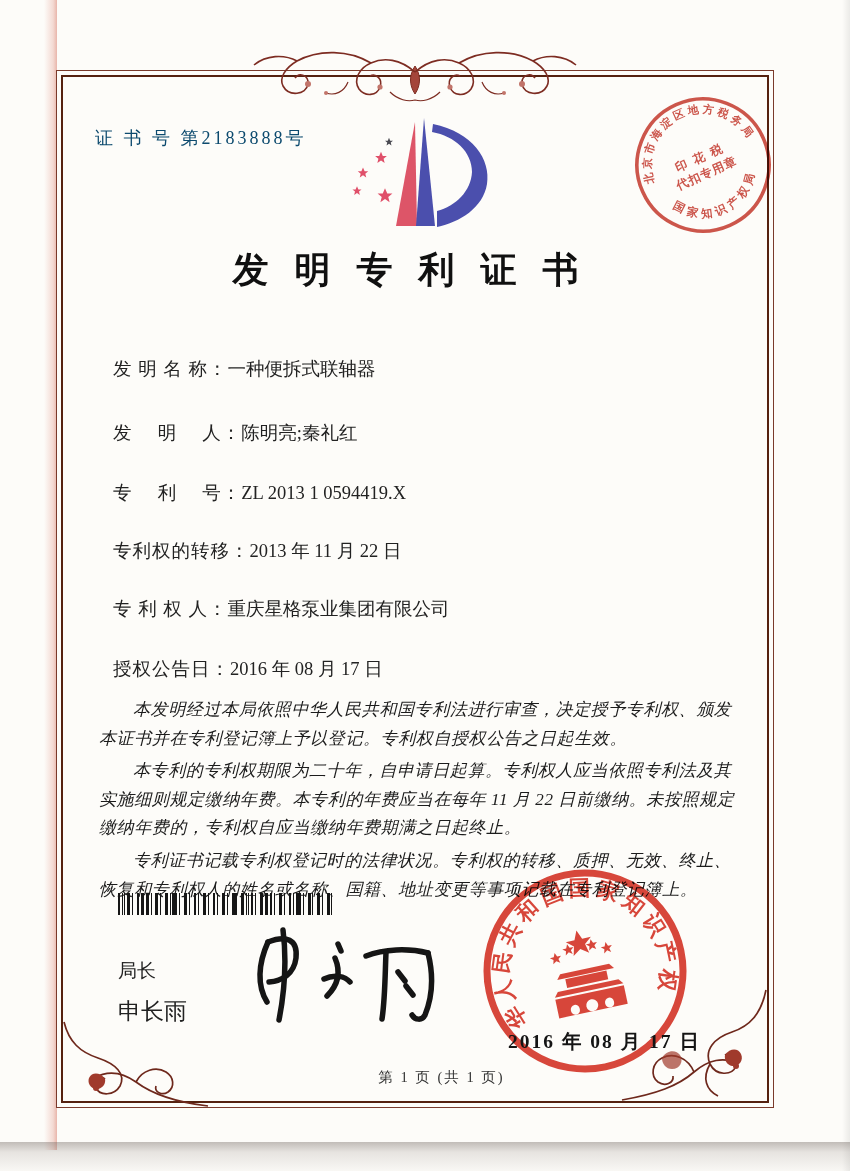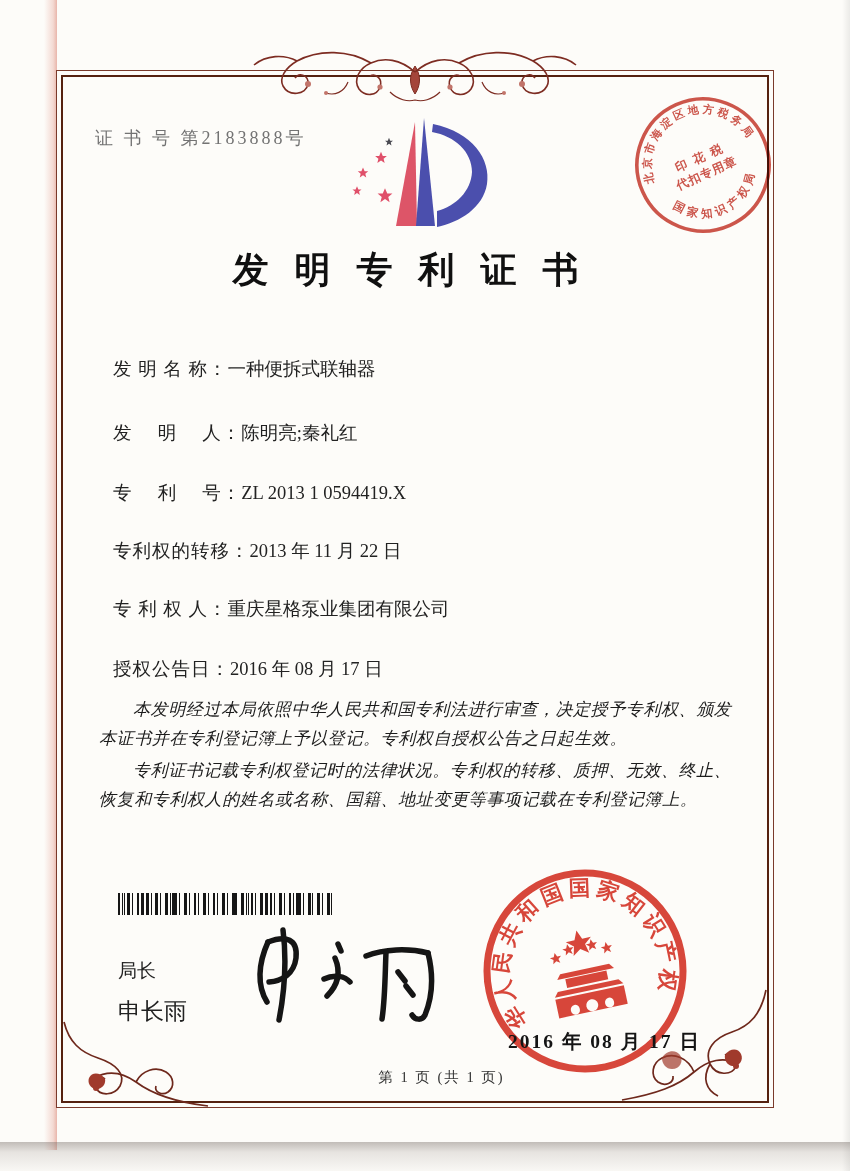--- a/index.html
+++ b/index.html
@@ -13,21 +13,21 @@
   
   .left-edge{left:44px;top:0;width:13px;height:1150px;
     background:linear-gradient(90deg,rgba(240,210,203,0) 0%,rgba(236,190,180,.55) 70%,rgba(226,158,145,.75) 100%);}
   .bottom-shadow{left:0;top:1142px;width:850px;height:29px;
     background:linear-gradient(180deg,rgba(120,110,104,.45) 0%,rgba(150,140,134,.22) 35%,rgba(200,195,190,.08) 100%);}
   .right-edge{left:842px;top:0;width:8px;height:1171px;background:linear-gradient(90deg,rgba(0,0,0,0),rgba(0,0,0,.07));}
   
   .frame-outer{left:56px;top:70px;width:716px;height:1036px;border:1px solid #7a3a2b;}
   .frame-inner{left:61px;top:75px;width:704px;height:1024px;border:2px solid #55210f;}
   
-  .cert-no{left:95px;top:126px;font-size:18px;letter-spacing:3px;color:#737373;}
+  .cert-no{left:95px;top:126px;font-size:18px;letter-spacing:3px;color:#0c4a6e;}
   .title{left:56px;top:246px;width:716px;text-align:center;font-size:36px;font-weight:bold;
     letter-spacing:26px;padding-left:9px;box-sizing:border-box;color:#101010;}
   
   .field{left:113px;font-size:18.5px;white-space:nowrap;color:#222;}
   .field .lab{letter-spacing:1px;margin-top:35px;}
   
   .body-text{left:95px;top:692px;width:652px;font-size:17px;line-height:28.6px;
     color:#1c1c1c;font-style:italic;letter-spacing:.6px;}
   .body-text p{margin:4px;text-indent:2em;}
   
@@ -148,20 +148,21 @@
 </div>
 <div class="abs field" style="top:596px;">
   <span class="lab">专 利 权 人：</span><span>重庆星格泵业集团有限公司</span>
 </div>
 <div class="abs field" style="top:656px;">
   <span class="lab">授权公告日：</span><span>2016 年 08 月 17 日</span>
 </div>
 
 <div class="abs body-text">
   <p>本发明经过本局依照中华人民共和国专利法进行审查，决定授予专利权、颁发本证书并在专利登记簿上予以登记。专利权自授权公告之日起生效。</p>
+  <p>本专利的专利权期限为二十年，自申请日起算。专利权人应当依照专利法及其实施细则规定缴纳年费。本专利的年费应当在每年 11 月 22 日前缴纳。未按照规定缴纳年费的，专利权自应当缴纳年费期满之日起终止。</p>
   <p>专利证书记载专利权登记时的法律状况。专利权的转移、质押、无效、终止、恢复和专利权人的姓名或名称、国籍、地址变更等事项记载在专利登记簿上。</p>
 </div>
 
 <div class="abs barcode"></div>
 
 <div class="abs director-title">局长</div>
 <div class="abs director-name">申长雨</div>
 
 <svg class="abs" style="left:238px;top:922px;" width="215" height="105" viewBox="0 0 215 105">
   <g stroke="#151515" stroke-width="5.5" fill="none" stroke-linecap="round" stroke-linejoin="round">

